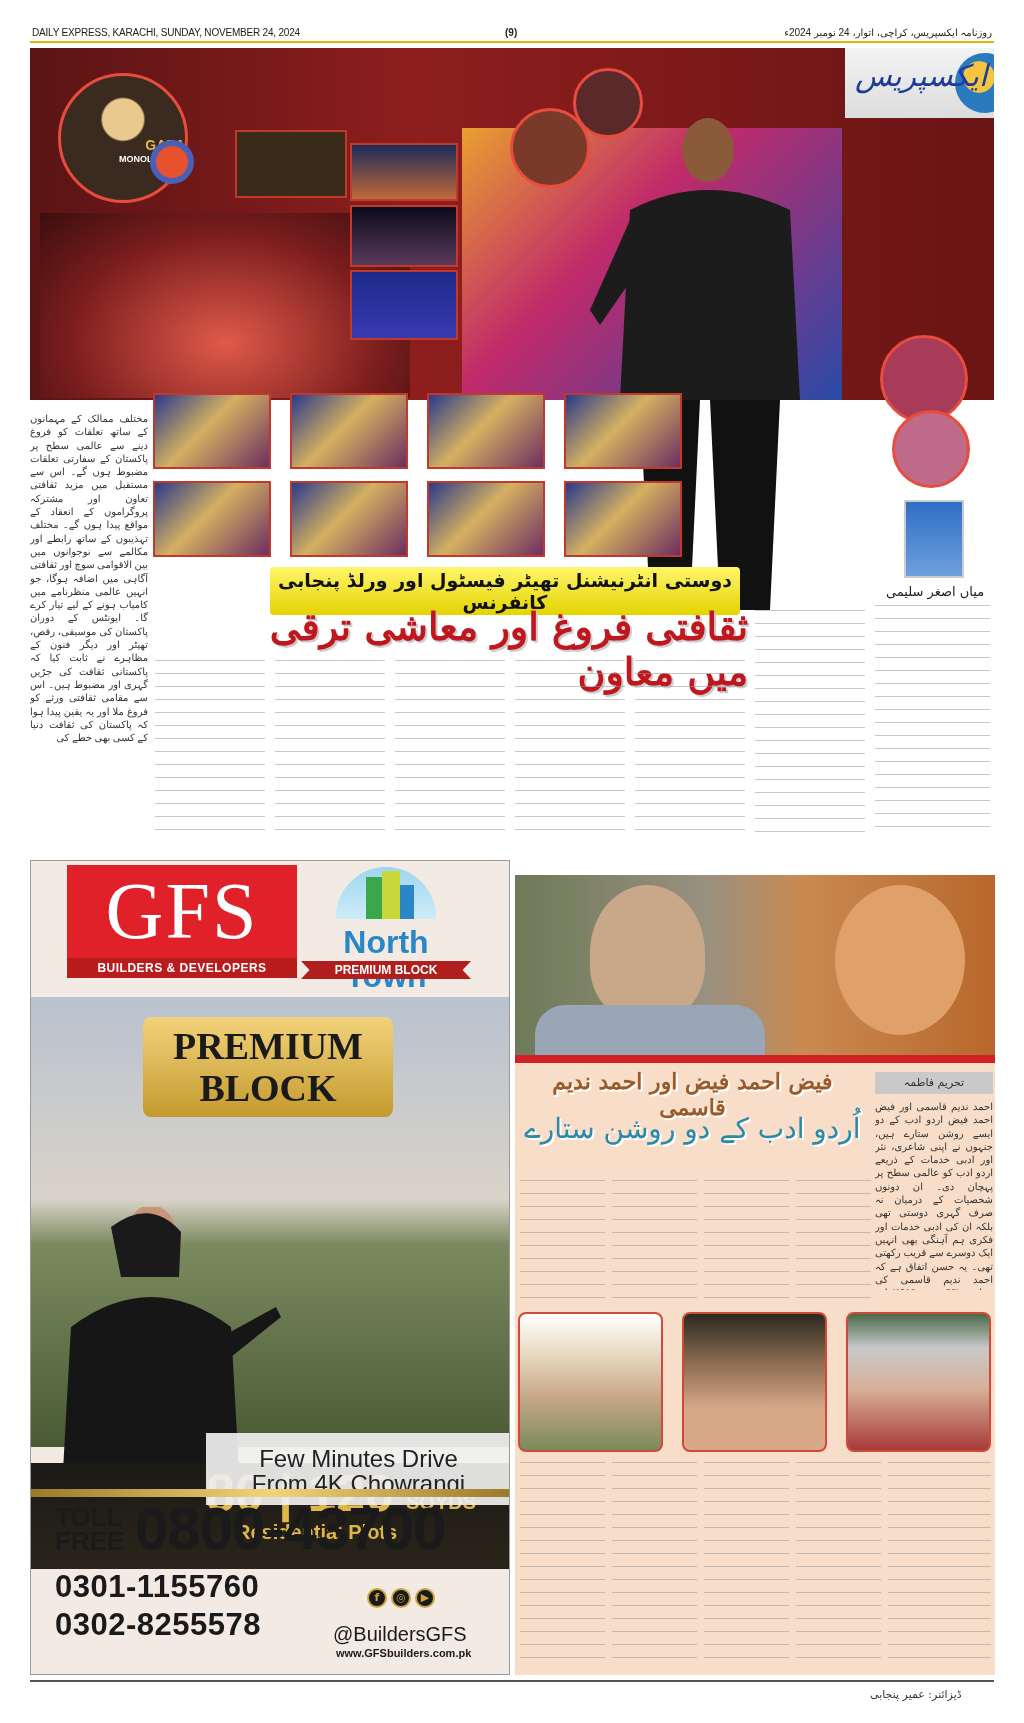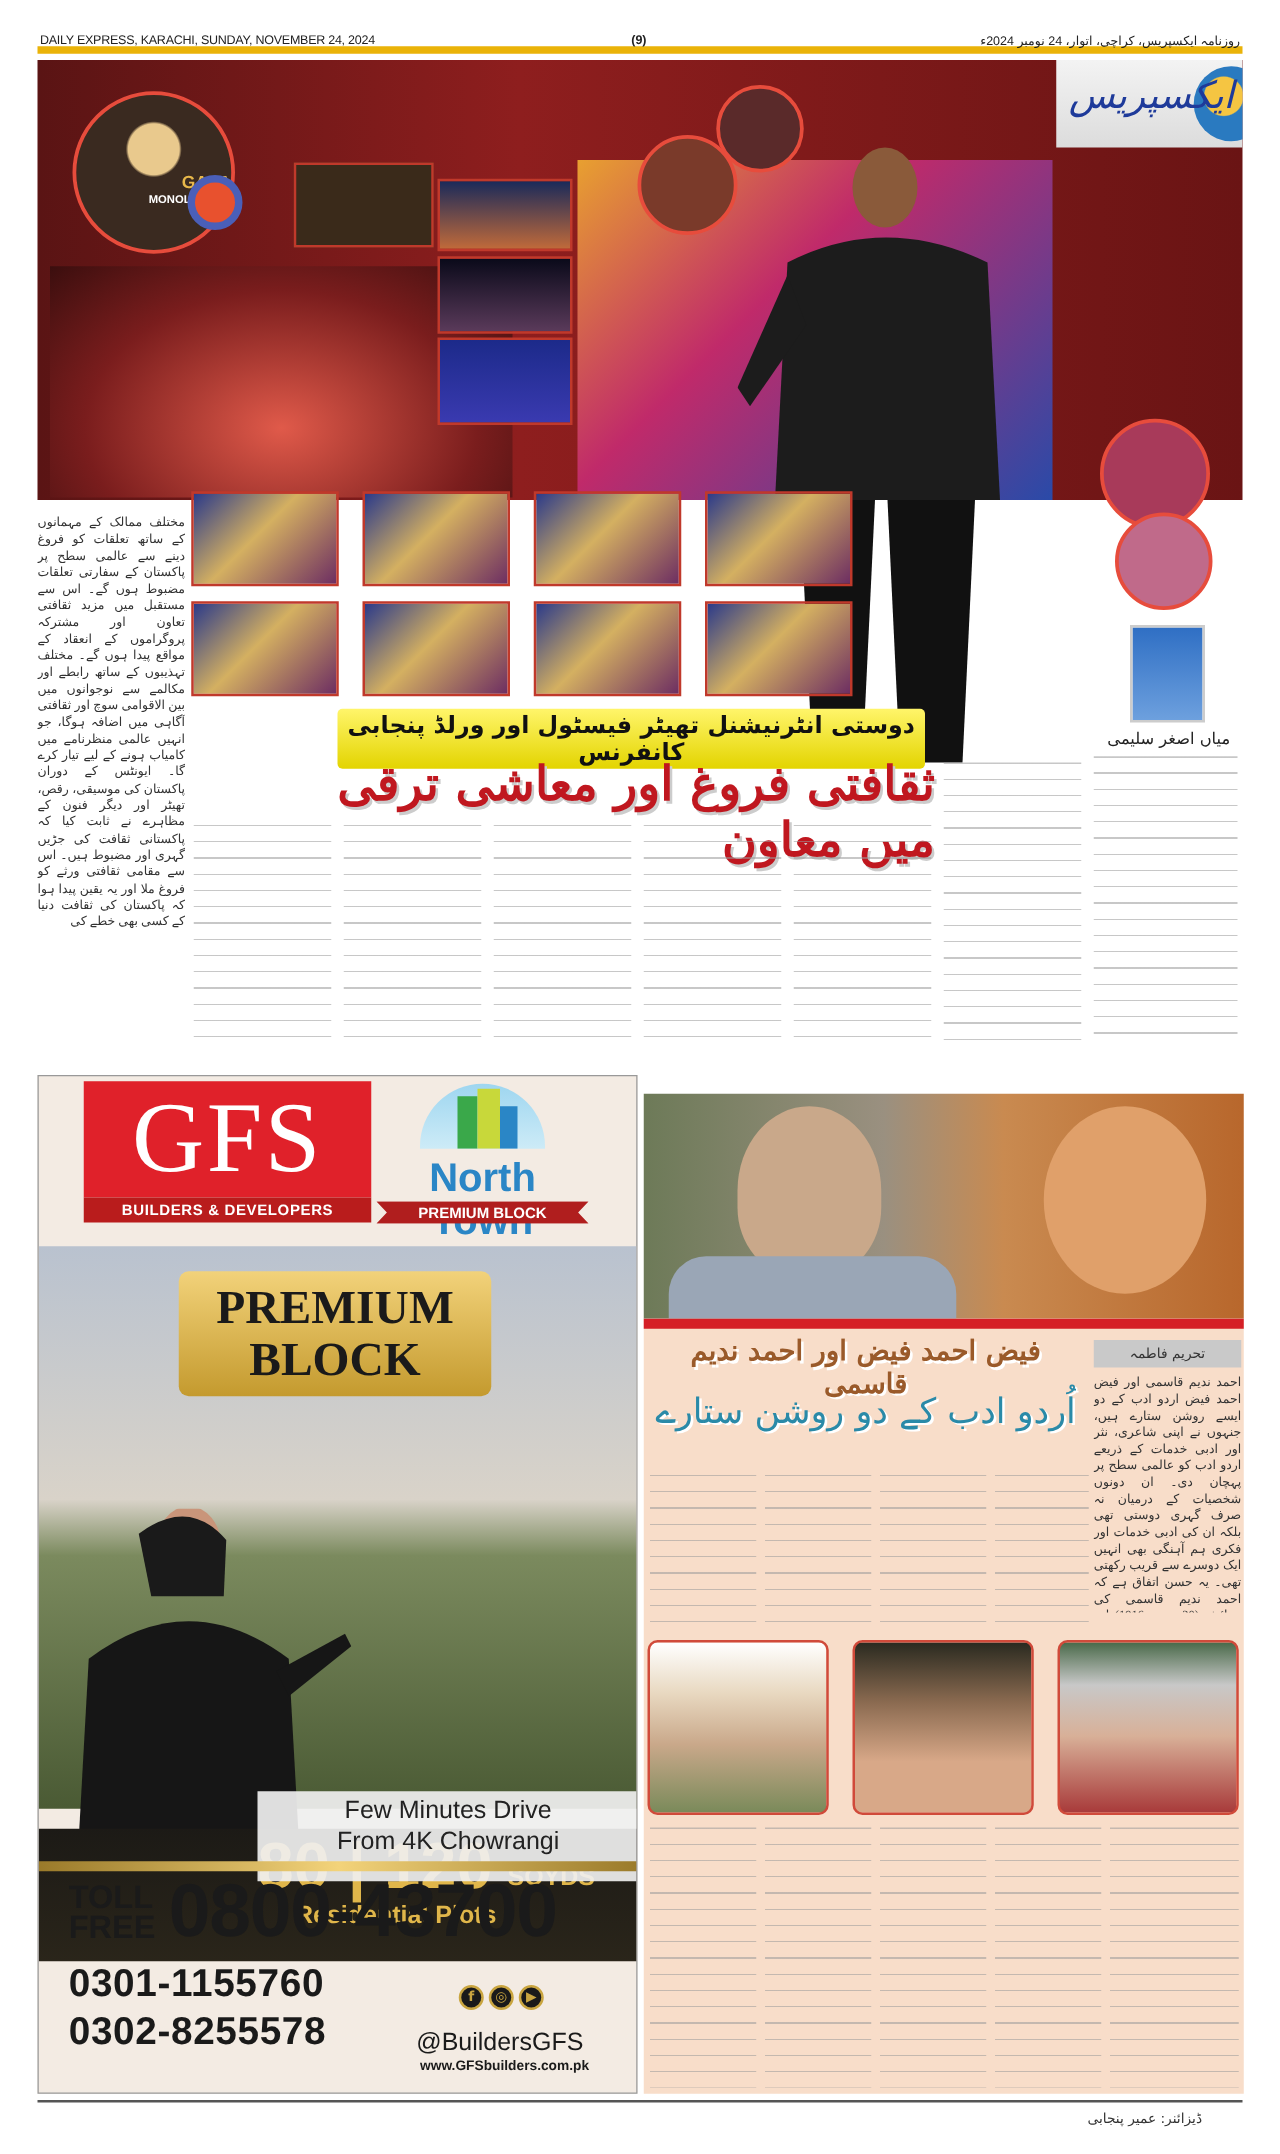--- a/index.html
+++ b/index.html
@@ -1,18 +1,18 @@
 <!DOCTYPE html>
 <html><head>
 <meta charset="utf-8">
 <style>
 *{box-sizing:border-box;margin:0;padding:0}
 body{width:1024px;height:1723px;background:#fff;position:relative;overflow:hidden;font-family:"DejaVu Sans",sans-serif}
 .abs{position:absolute}
-.masthead{left:30px;top:25px;width:964px;height:18px;border-bottom:6px solid #eab308;font-size:10px;color:#222;font-family:"Liberation Sans",sans-serif}
+.masthead{left:30px;top:25px;width:964px;height:18px;border-bottom:2px solid #eab308;font-size:10px;color:#222;font-family:"Liberation Sans",sans-serif}
 .masthead .en{position:absolute;left:2px;top:2px;letter-spacing:-.2px}
 .masthead .pg{position:absolute;left:475px;top:2px;font-weight:bold}
 .masthead .ur{position:absolute;right:2px;top:2px;direction:rtl}
 
 .feature{left:30px;top:48px;width:964px;height:352px;background:linear-gradient(90deg,#5a1414,#8e1e1e 40%,#6a1414);overflow:hidden}
 .banner-strip{left:0;top:0;width:820px;height:80px;background:linear-gradient(90deg,#fbe0d6,#f3a08a 60%,#ef5a3c)}
 .banner-title{left:160px;top:10px;font-size:44px;color:#d82b2b;direction:rtl;font-family:"DejaVu Sans",sans-serif}
 .people-icon{left:280px;top:8px;width:60px;height:64px}
 .gaza-circle{left:28px;top:25px;width:130px;height:130px;border-radius:50%;border:3px solid #e74c3c;background:radial-gradient(circle at 50% 35%,#e9c98d 0 20%,#3a2a20 22% 100%);overflow:hidden}
 .gaza-text{left:0;width:100%;top:62px;text-align:right;color:#e8b84a;font-weight:bold;font-size:14px;font-family:"Liberation Sans",sans-serif;line-height:14px}
@@ -39,21 +39,21 @@
 .nt-dome{left:305px;top:6px;width:100px;height:52px;border-radius:50px 50px 0 0;background:linear-gradient(180deg,#9ed6f0,#cdebf7);overflow:hidden}
 .nt-name{left:270px;top:64px;width:170px;text-align:center;font-size:32px;color:#2a86c6;font-weight:bold;font-family:"Liberation Sans",sans-serif;line-height:34px}
 .nt-premium{left:270px;top:100px;width:170px;height:18px;background:#b01e1e;color:#fff;text-align:center;font-size:12px;font-weight:bold;line-height:18px;font-family:"Liberation Sans",sans-serif;clip-path:polygon(0 0,100% 0,95% 50%,100% 100%,0 100%,5% 50%)}
 .ad-photo{left:0;top:136px;width:480px;height:450px;background:linear-gradient(180deg,#b9c2cf 0%,#d9d3c9 45%,#7b8a5e 55%,#4a5a34 100%)}
 .premium-badge{left:112px;top:20px;width:250px;height:100px;background:linear-gradient(180deg,#f2d27a,#c49a2e);border-radius:8px;text-align:center;font-family:"Liberation Serif",serif;font-weight:bold;color:#1a1a1a;font-size:38px;line-height:42px;padding-top:8px}
 .woman{left:20px;top:210px;width:230px;height:300px}
 .plots-band{left:0;top:466px;width:480px;height:106px;background:linear-gradient(180deg,#1c1a16,#2a251a)}
 .plots-num{left:175px;top:0;font-size:52px;font-weight:bold;color:#e0b64a;font-family:"Liberation Sans",sans-serif;line-height:60px}
 .plots-sq{left:375px;top:28px;font-size:20px;color:#e0b64a;font-weight:bold;font-family:"Liberation Sans",sans-serif}
 .plots-res{left:205px;top:58px;font-size:20px;color:#e0b64a;font-weight:bold;font-family:"Liberation Sans",sans-serif}
-.drive{left:175px;top:572px;width:305px;height:72px;background:rgba(240,240,240,.92);text-align:center;font-size:20px;color:#222;font-family:"Liberation Sans",sans-serif;line-height:25px;padding-top:3px}
+.drive{left:175px;top:572px;width:305px;height:72px;background:rgba(240,240,240,.92);text-align:center;font-size:24px;color:#222;font-family:"Liberation Sans",sans-serif;line-height:25px;padding-top:13px}
 .gold-bar{left:0;top:628px;width:480px;height:8px;background:linear-gradient(90deg,#9a7a2a,#f3d37a,#9a7a2a)}
 .toll{left:24px;top:644px;font-size:26px;line-height:24px;font-weight:bold;color:#1a1a1a;font-family:"Liberation Sans",sans-serif}
 .tollnum{left:104px;top:636px;font-size:60px;font-weight:bold;color:#1a1a1a;font-family:"Liberation Sans",sans-serif;line-height:64px;letter-spacing:-1px}
 .phone{font-size:31px;font-weight:bold;color:#1a1a1a;font-family:"Liberation Sans",sans-serif;letter-spacing:.5px}
 .social{width:20px;height:20px;border-radius:50%;background:#1a1a1a;border:2px solid #c9a540;color:#c9a540;font-size:11px;text-align:center;line-height:16px;font-weight:bold}
 .handle{left:302px;top:762px;font-size:20px;font-weight:normal;color:#1a1a1a;font-family:"Liberation Sans",sans-serif}
 .site{left:305px;top:786px;font-size:11px;font-weight:bold;color:#1a1a1a;font-family:"Liberation Sans",sans-serif}
 
 .poets{left:515px;top:875px;width:480px;height:180px;background:linear-gradient(90deg,#6d7a58 0%,#9a9080 40%,#c98a50 60%,#b8672c 100%)}
 .art-bg{left:515px;top:1055px;width:480px;height:620px;background:#f8ddc9}

